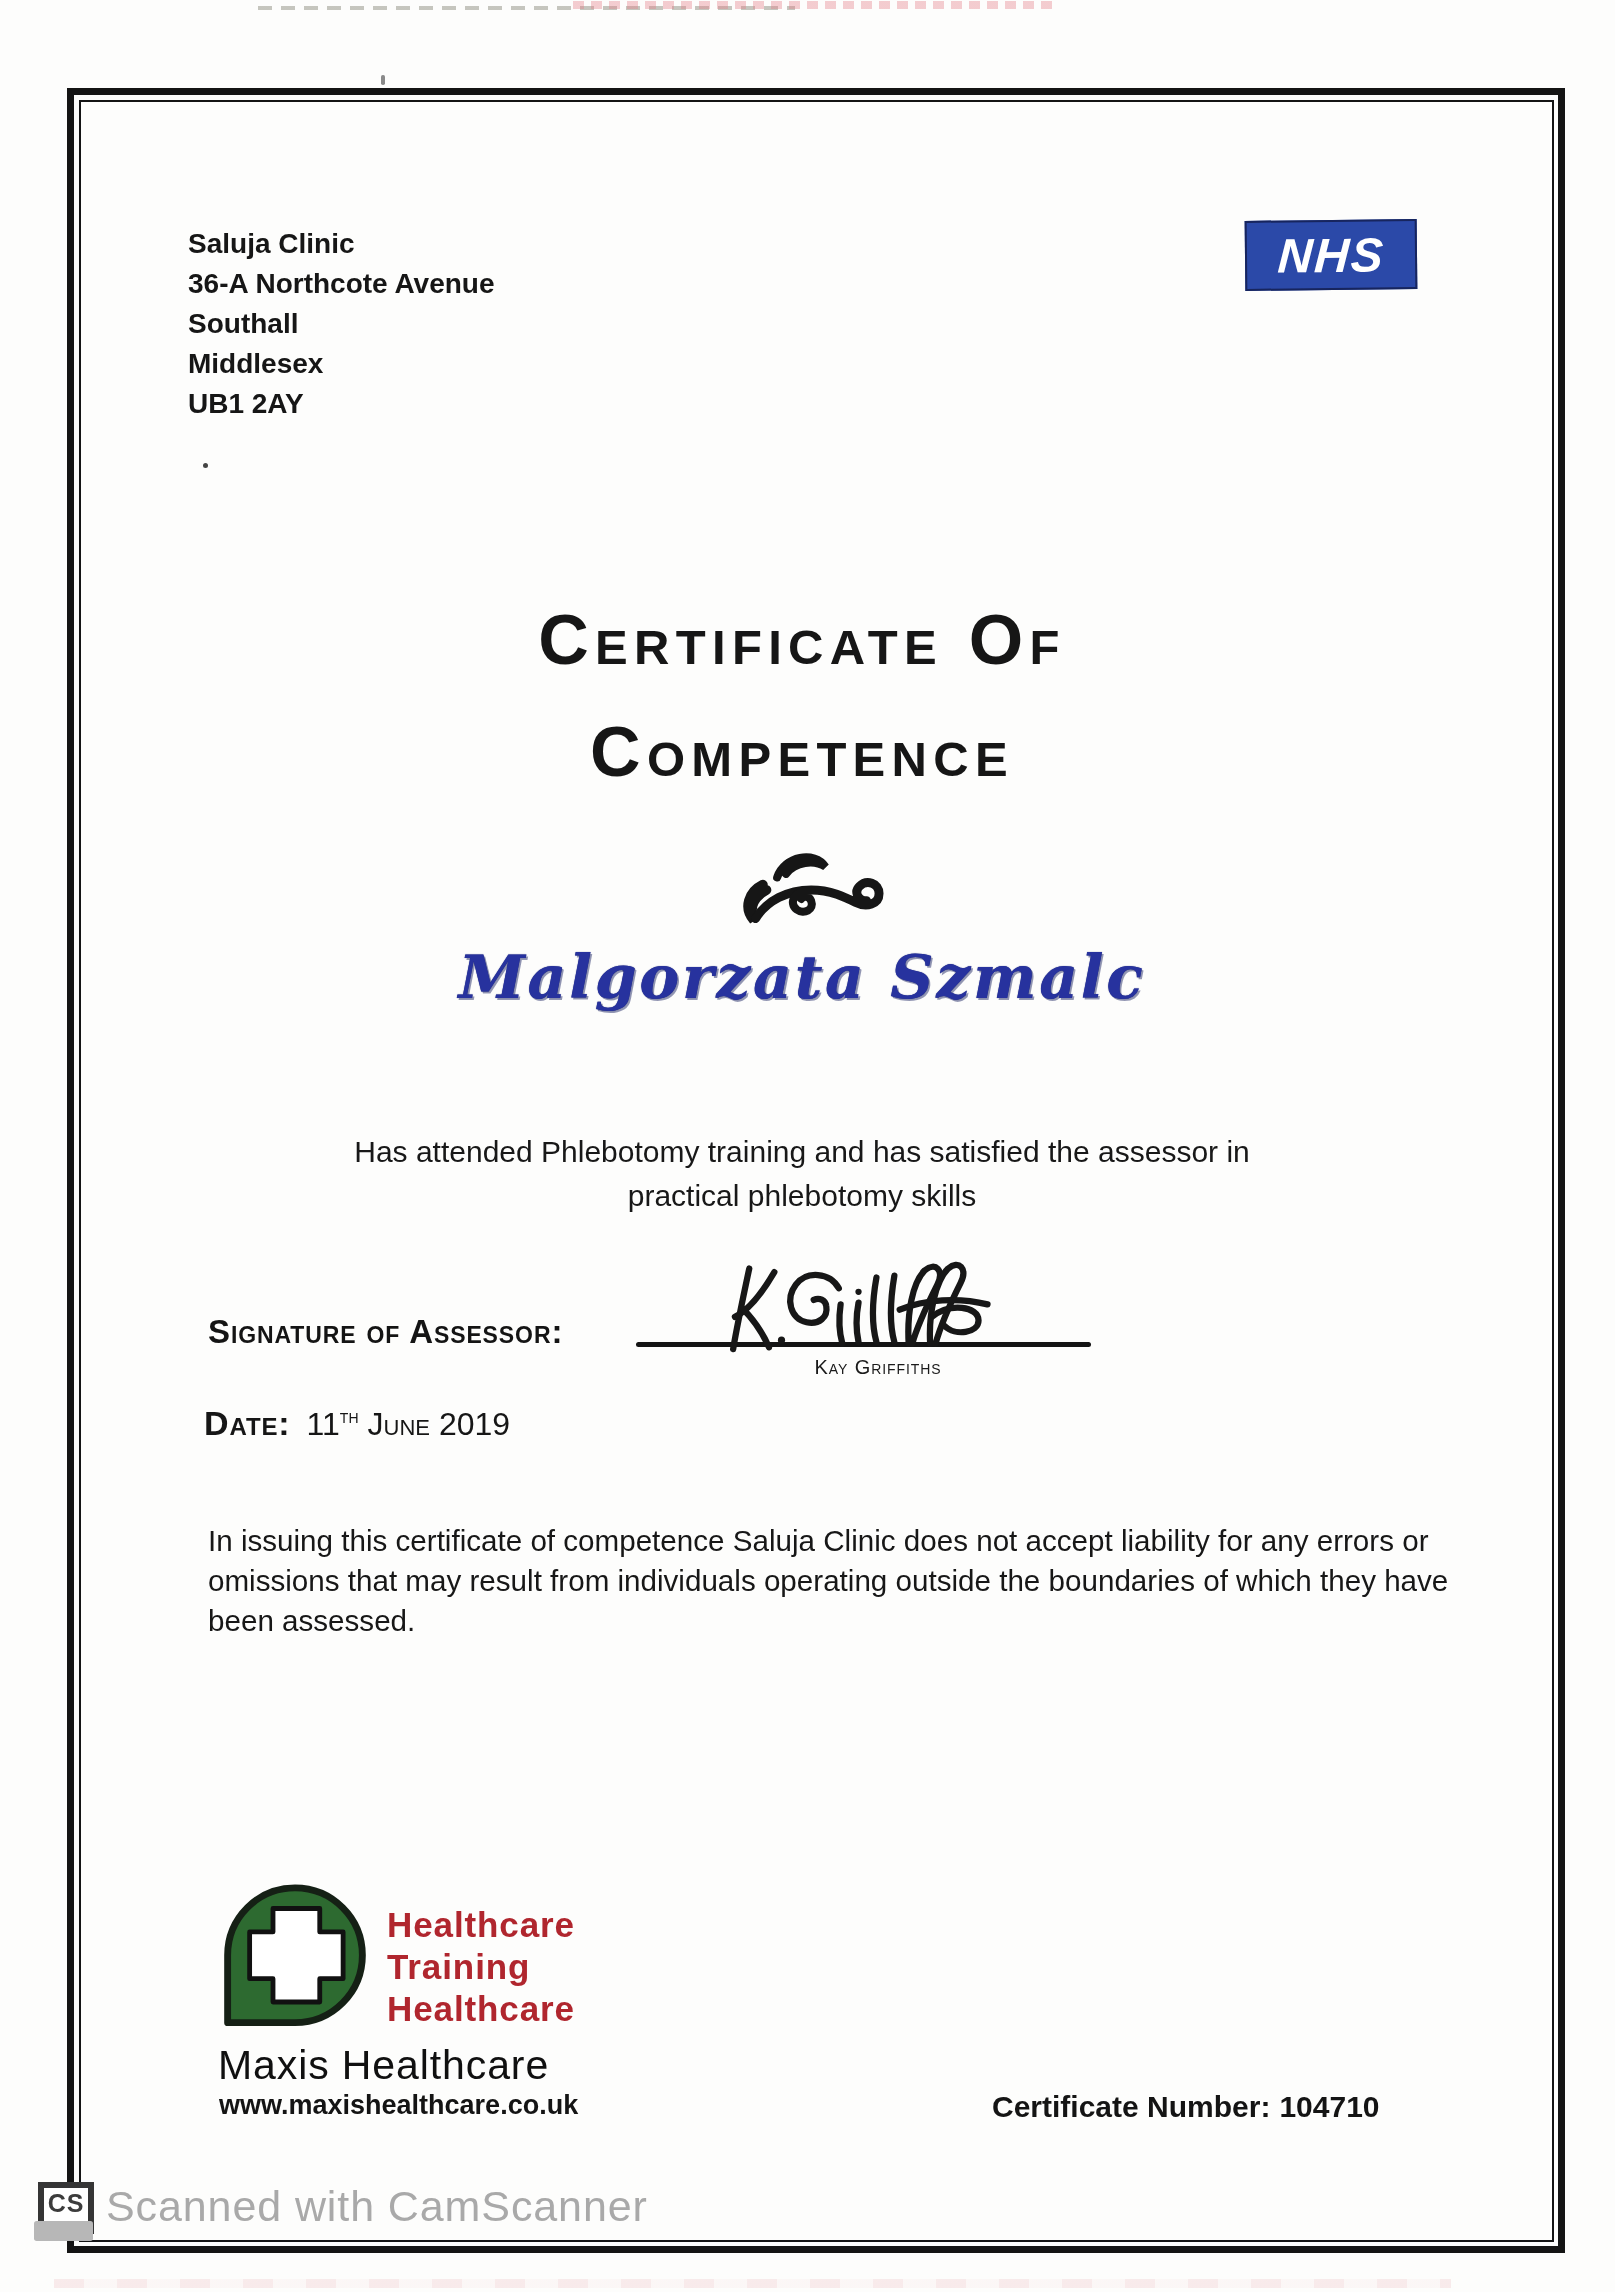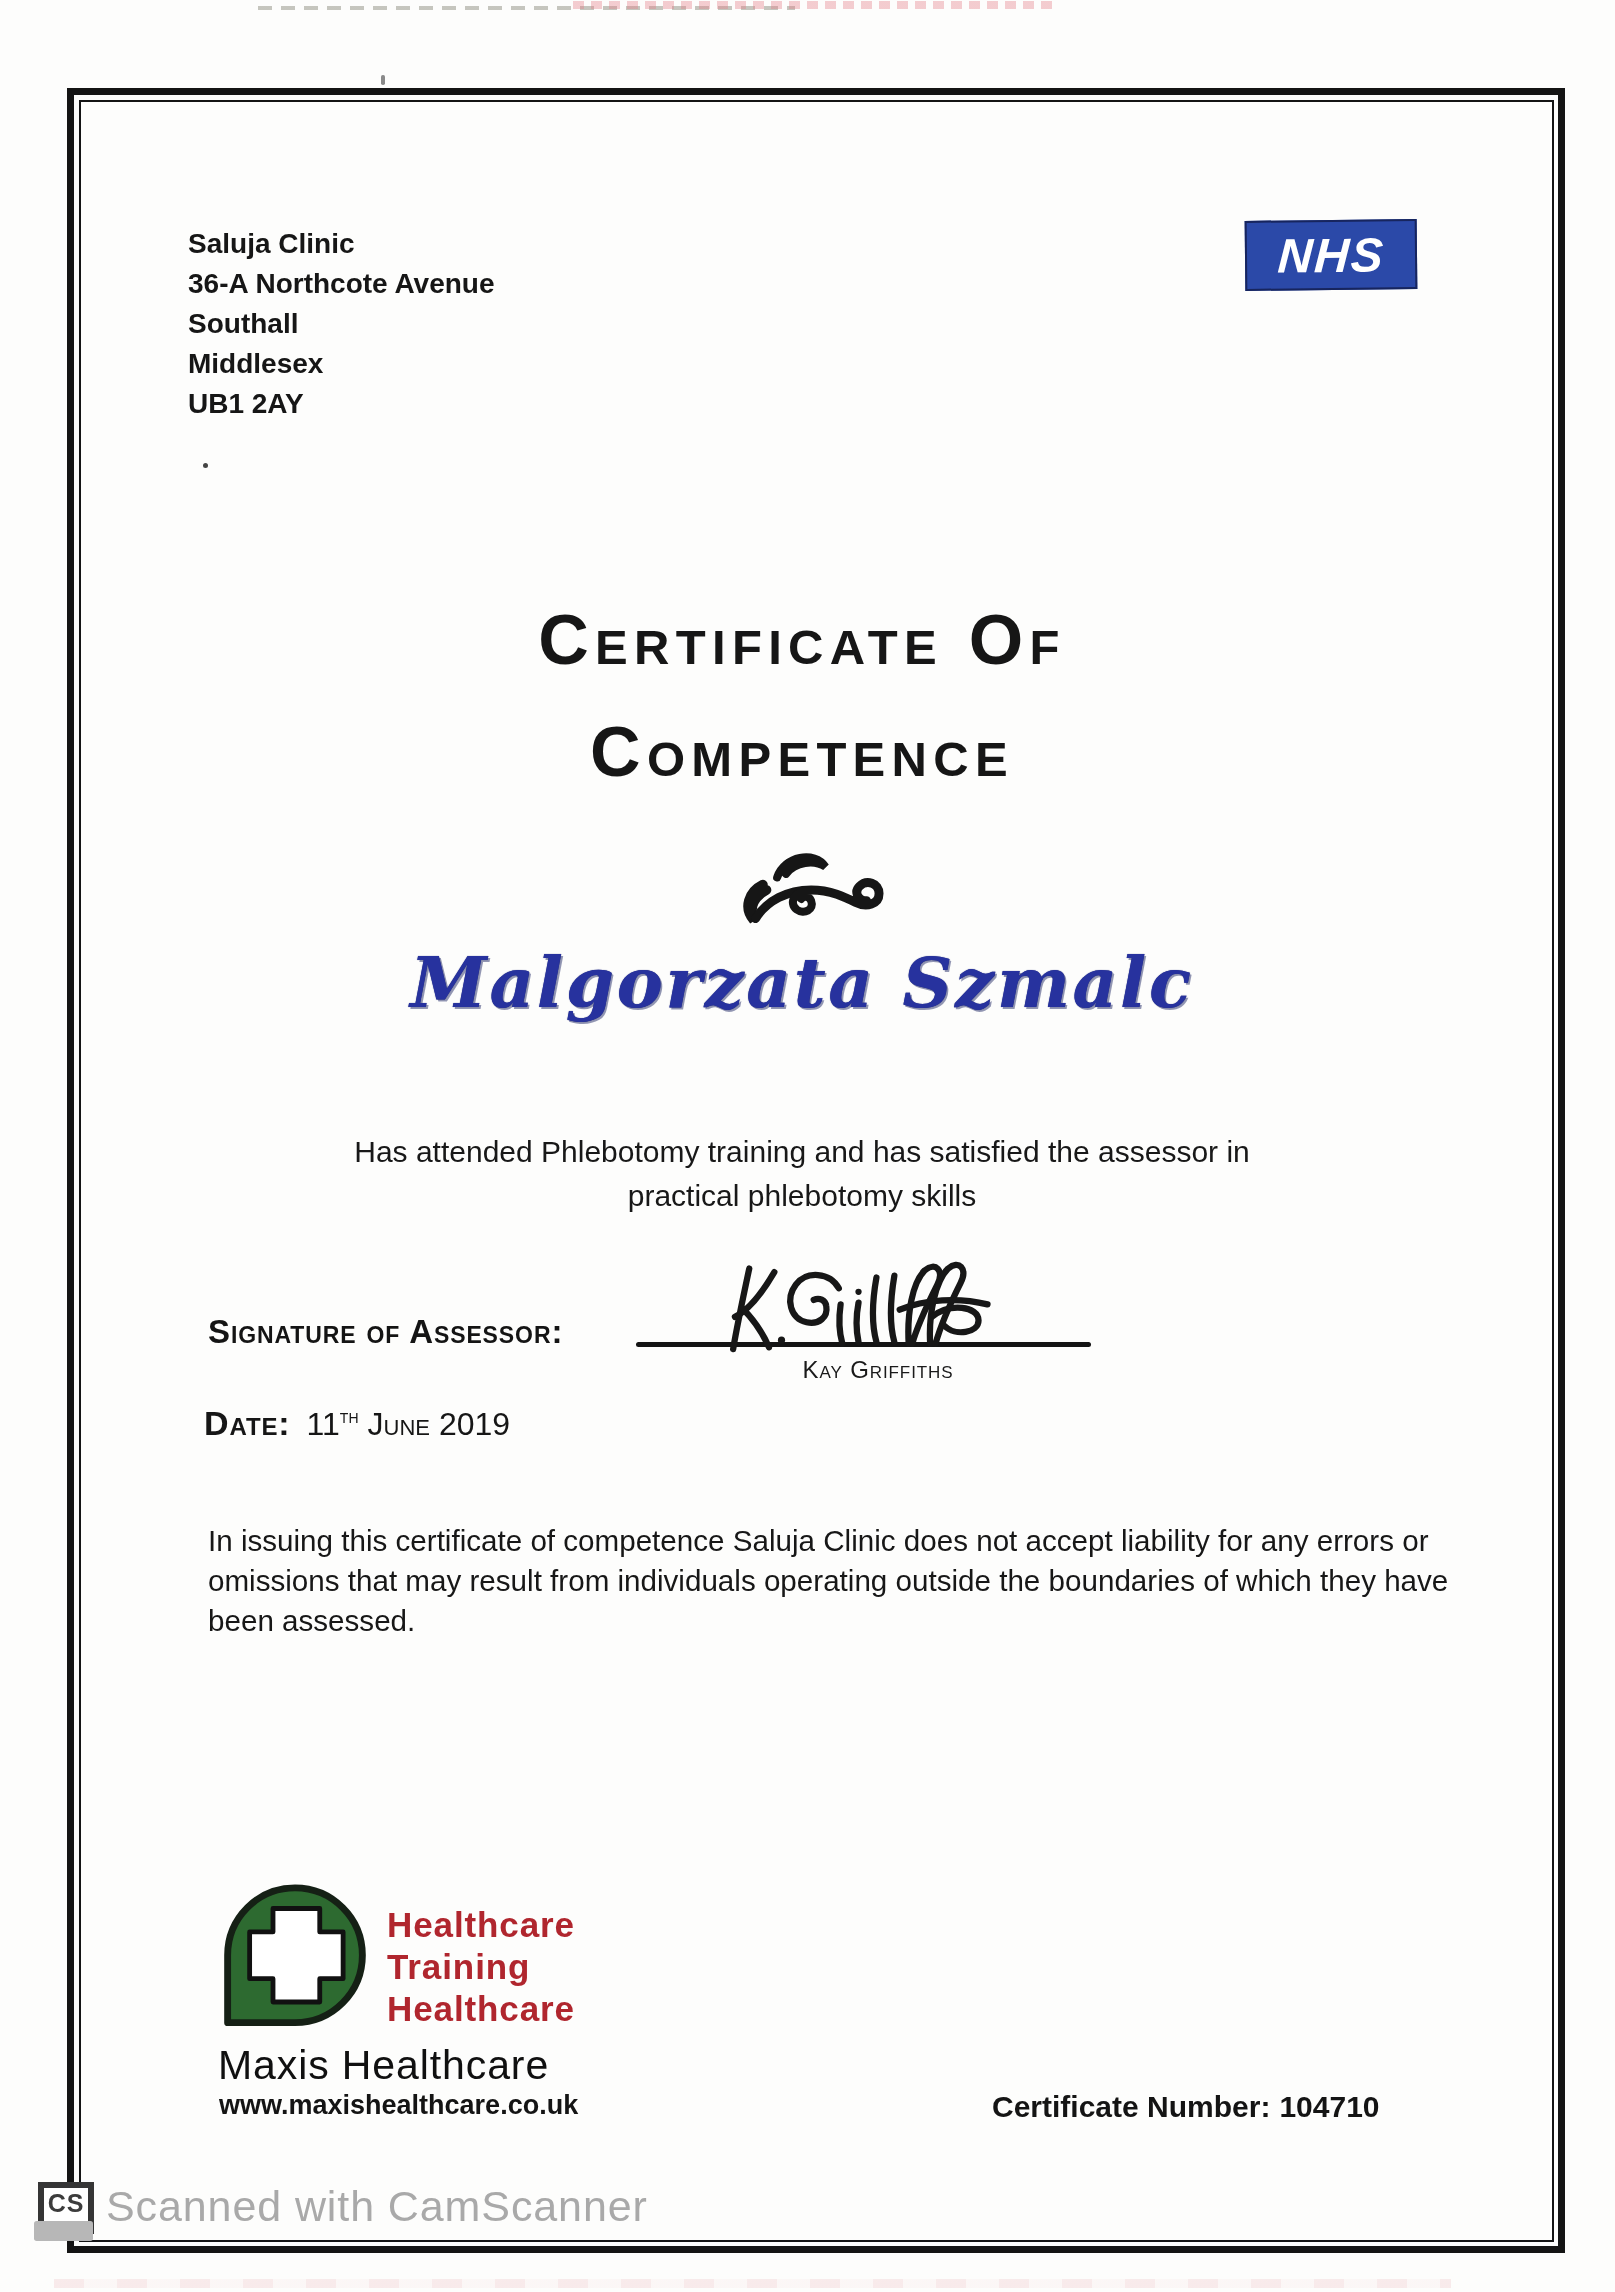--- a/index.html
+++ b/index.html
@@ -35,34 +35,34 @@
   .title{position:absolute;left:54px;top:584px;width:1496px;text-align:center;
     font-weight:bold;font-size:70px;line-height:112px;letter-spacing:6.3px;
     font-variant:small-caps;color:#161616;}
 
   
   .flourish{position:absolute;left:736px;top:847px;}
 
   
   .name{position:absolute;left:54px;top:942px;width:1496px;text-align:center;
     font-family:"DejaVu Serif","Liberation Serif",serif;font-style:italic;font-weight:bold;
-    font-size:69px;letter-spacing:2.7px;color:#27329e;
+    font-size:60px;letter-spacing:2.7px;color:#27329e;
     text-shadow:1.8px 1.8px 0 rgba(18,26,92,.45), 0 0 0.9px #1a2370;}
 
   
   .statement{position:absolute;left:54px;top:1130px;width:1496px;text-align:center;
     font-size:30px;line-height:44px;color:#181818;}
 
   
   .sig-label{position:absolute;left:208px;top:1313px;font-size:33px;font-weight:bold;
     font-variant:small-caps;letter-spacing:0.9px;color:#141414;}
   .sig-line{position:absolute;left:636px;top:1342px;width:455px;height:5.4px;background:#141414;border-radius:2.7px;}
   .signature-svg{position:absolute;left:724px;top:1256px;}
   .sig-name{position:absolute;left:681px;top:1356px;width:394px;text-align:center;
-    font-size:24px;font-variant:small-caps;letter-spacing:0.9px;color:#1a1a1a;}
+    font-size:20px;font-variant:small-caps;letter-spacing:0.9px;color:#1a1a1a;}
 
   
   .date-row{position:absolute;left:204px;top:1404px;font-size:32px;color:#161616;}
   .date-label{font-weight:bold;font-variant:small-caps;font-size:34px;letter-spacing:0.9px;margin-right:16px;}
   .date-val sup{font-variant:small-caps;font-size:19.7px;vertical-align:super;line-height:0;}
   .date-val .m{font-variant:small-caps;margin-left:9px;}
   .date-val .y{margin-left:9px;}
 
   
   .disclaimer{position:absolute;left:208px;top:1521px;width:1281px;font-size:29.6px;line-height:40px;color:#171717;}

